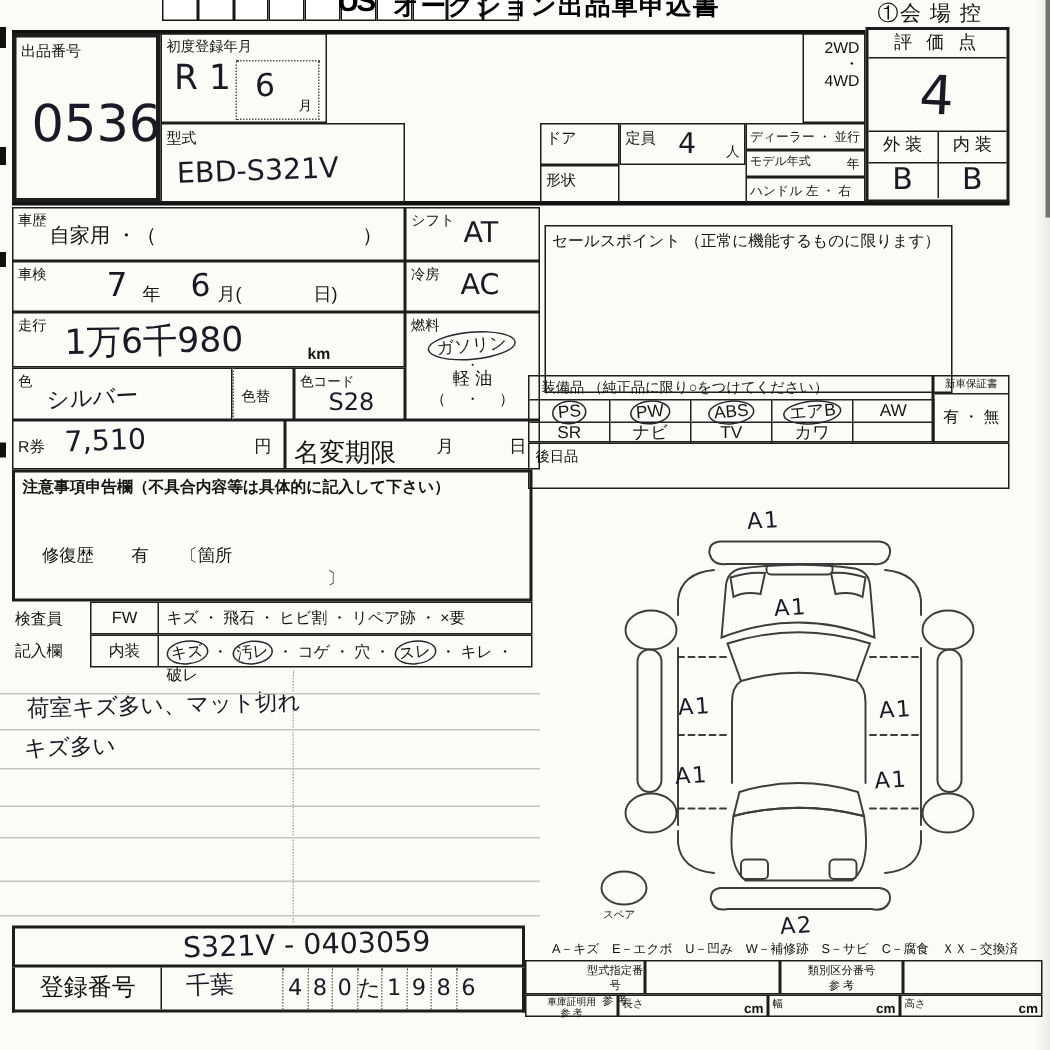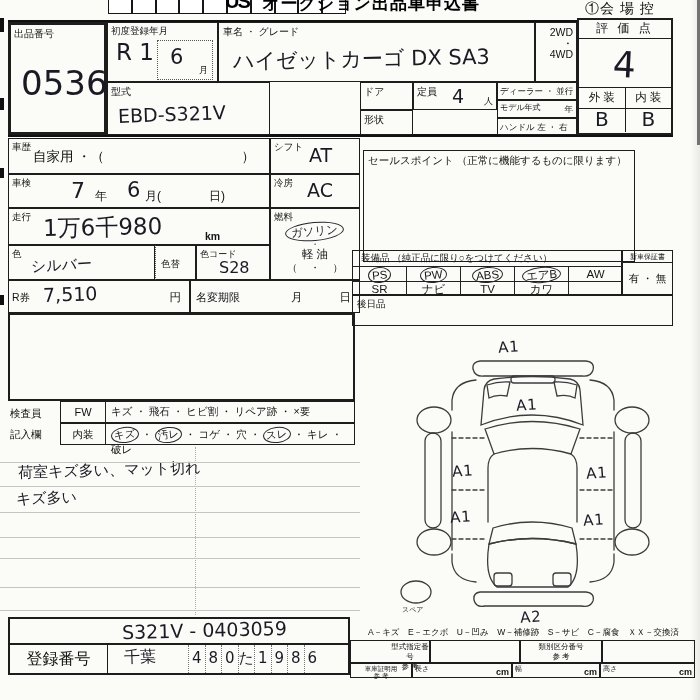--- a/index.html
+++ b/index.html
@@ -65,24 +65,20 @@
 
   <div class="box" style="left:107px;top:22px;width:111px;height:60px;">
     <div class="lbl" style="left:3px;top:2px;font-size:9.5px;">初度登録年月</div>
     <div class="hw abs" style="left:8px;top:16px;font-size:23px;">R 1</div>
     <div class="abs" style="left:49px;top:17px;width:56px;height:40px;border:1.2px dotted #555;box-sizing:border-box;">
       <span class="hw abs" style="left:12px;top:4px;font-size:21px;">6</span>
       <span class="lbl" style="right:4px;bottom:2px;font-size:9px;">月</span>
     </div>
   </div>
 
-  <div class="box" style="left:218px;top:22px;width:317px;height:60px;">
-    <div class="lbl" style="left:4px;top:2px;">車名 ・ グレード</div>
-    <div class="hw abs" style="left:14px;top:22px;font-size:21px;transform:rotate(-1deg);">ハイゼットカーゴ DX SA3</div>
-  </div>
 
   <div class="box" style="left:535px;top:22px;width:42px;height:60px;text-align:right;">
     <div style="font-size:10.5px;padding:4px 3px 0 0;line-height:11px;color:#111;">
       <div>2WD</div>
       <div>・</div>
       <div>4WD</div>
     </div>
   </div>
 
   <div class="box" style="left:577px;top:18px;width:96px;height:117px;border-width:2.5px;">
@@ -179,21 +175,21 @@
     <div class="lbl" style="left:3px;top:2px;font-size:9px;">色コード</div>
     <div class="hw abs" style="left:22px;top:12px;font-size:16px;">S28</div>
   </div>
 
   <div class="box" style="left:8px;top:280px;width:182px;height:33px;">
     <div class="lbl" style="left:3px;top:10px;font-size:10.5px;">R券</div>
     <div class="hw abs" style="left:34px;top:2px;font-size:19px;transform:rotate(-2deg);">7,510</div>
     <div class="lbl" style="right:8px;top:9px;font-size:11.5px;">円</div>
   </div>
   <div class="box" style="left:190px;top:280px;width:170px;height:33px;">
-    <div class="lbl" style="left:5px;top:9px;font-size:11px;">名変期限</div>
+    <div class="lbl" style="left:5px;top:9px;font-size:17px;">名変期限</div>
     <div class="lbl" style="left:100px;top:9px;font-size:11.5px;">月</div>
     <div class="lbl" style="right:8px;top:9px;font-size:11.5px;">日</div>
   </div>
 
   <div class="box" style="left:363px;top:150px;width:272px;height:112px;">
     <div class="lbl" style="left:4px;top:3px;font-size:10.5px;">セールスポイント （正常に機能するものに限ります）</div>
   </div>
 
   <div class="box" style="left:352px;top:250px;width:270px;height:45px;border-width:1.5px;">
     <div class="lbl" style="left:8px;top:1px;font-size:9.5px;">装備品 （純正品に限り○をつけてください）</div>
@@ -214,20 +210,27 @@
   </div>
   <div class="box" style="left:622px;top:250px;width:51px;height:45px;">
     <div style="border-bottom:1px solid #222;font-size:7px;text-align:center;line-height:11px;color:#111;">新車保証書</div>
     <div style="font-size:10.5px;text-align:center;line-height:30px;color:#111;">有 ・ 無</div>
   </div>
   <div class="box" style="left:352px;top:295px;width:321px;height:31px;">
     <div class="lbl" style="left:4px;top:2px;font-size:9.5px;">後日品</div>
   </div>
 
   <div class="box" style="left:8px;top:313px;width:347px;height:88px;border-width:2px;">
+    <div class="lbl" style="left:5px;top:3px;font-size:10.5px;font-weight:bold;">注意事項申告欄（不具合内容等は具体的に記入して下さい）</div>
+    <div class="abs" style="left:18px;bottom:6px;font-size:11.5px;color:#111;">
+      <span>修復歴</span>
+      <span style="margin-left:22px;">有</span>
+      <span style="margin-left:18px;">〔箇所</span>
+      <span style="margin-left:190px;">〕</span>
+    </div>
   </div>
 
   <div class="abs" style="left:10px;top:403px;font-size:10.5px;line-height:21px;color:#111;">
     <div>検査員</div>
     <div>記入欄</div>
   </div>
   <div class="box" style="left:60px;top:401px;width:295px;height:22px;">
     <div class="abs" style="left:0;top:0;width:44px;height:100%;border-right:1.2px solid #222;text-align:center;font-size:11px;line-height:20px;color:#111;">FW</div>
     <div class="abs" style="left:50px;top:3px;font-size:10.5px;color:#111;">キズ ・ 飛石 ・ ヒビ割 ・ リペア跡 ・ ×要</div>
   </div>

